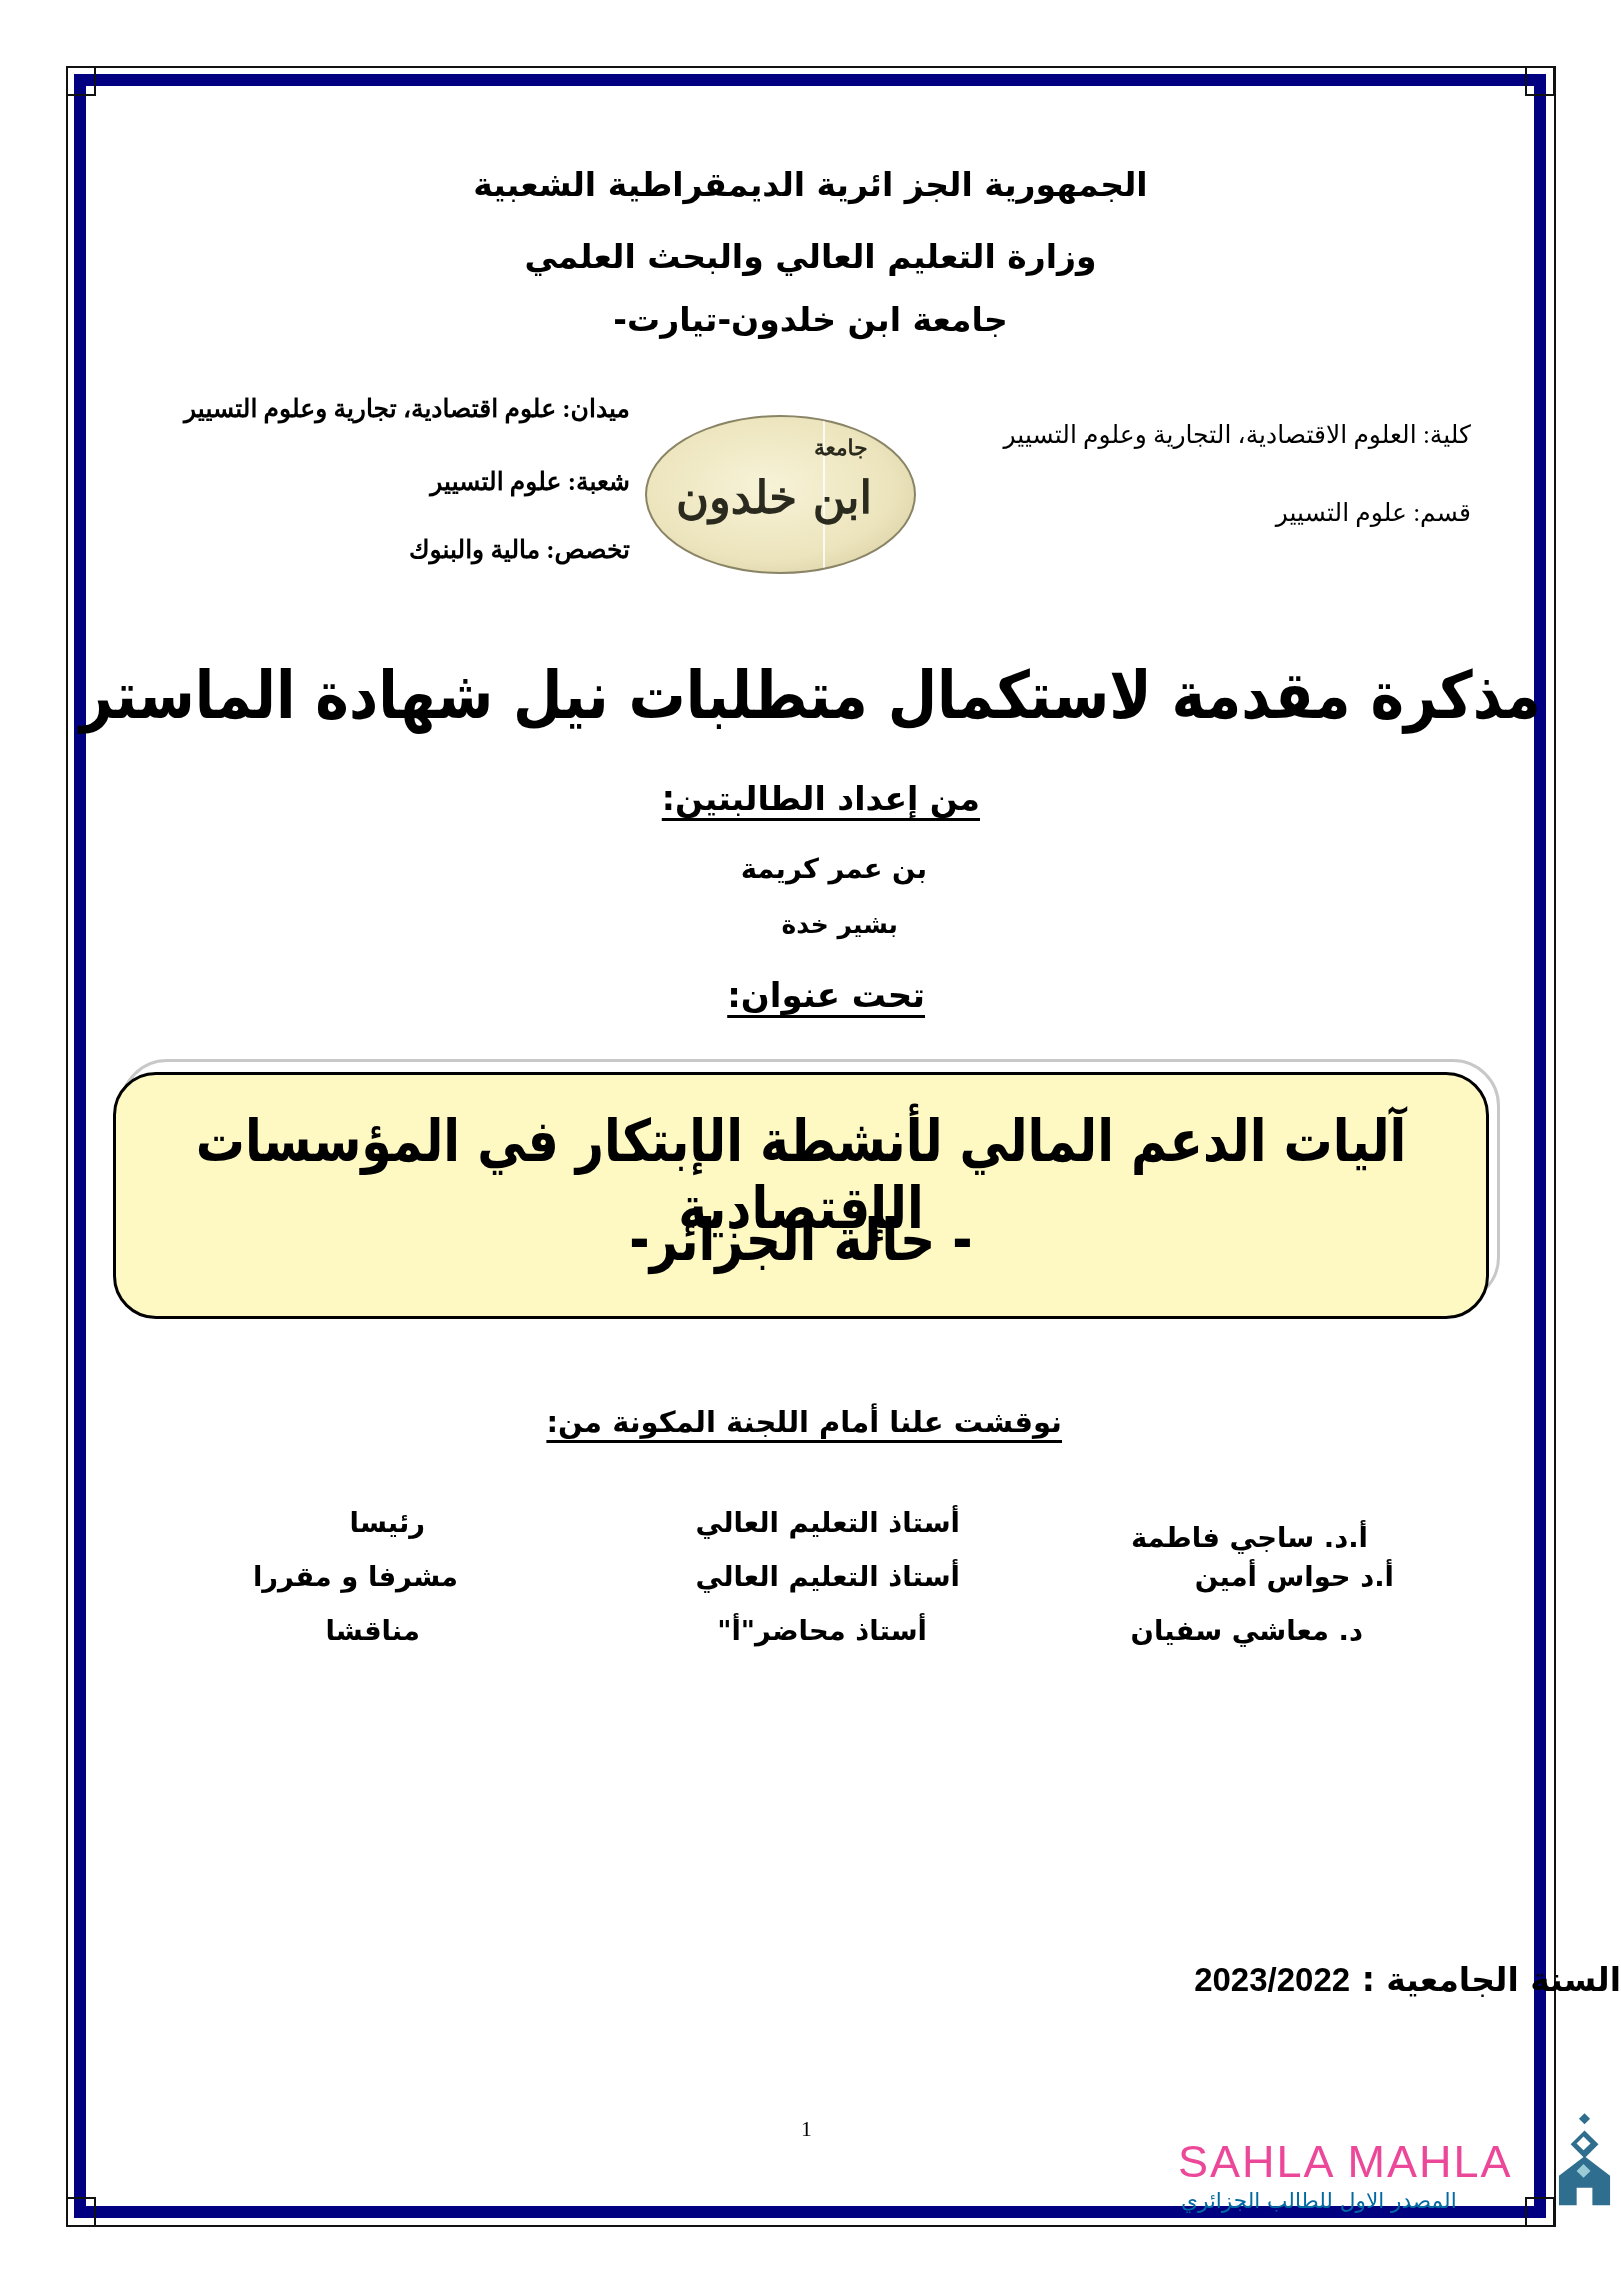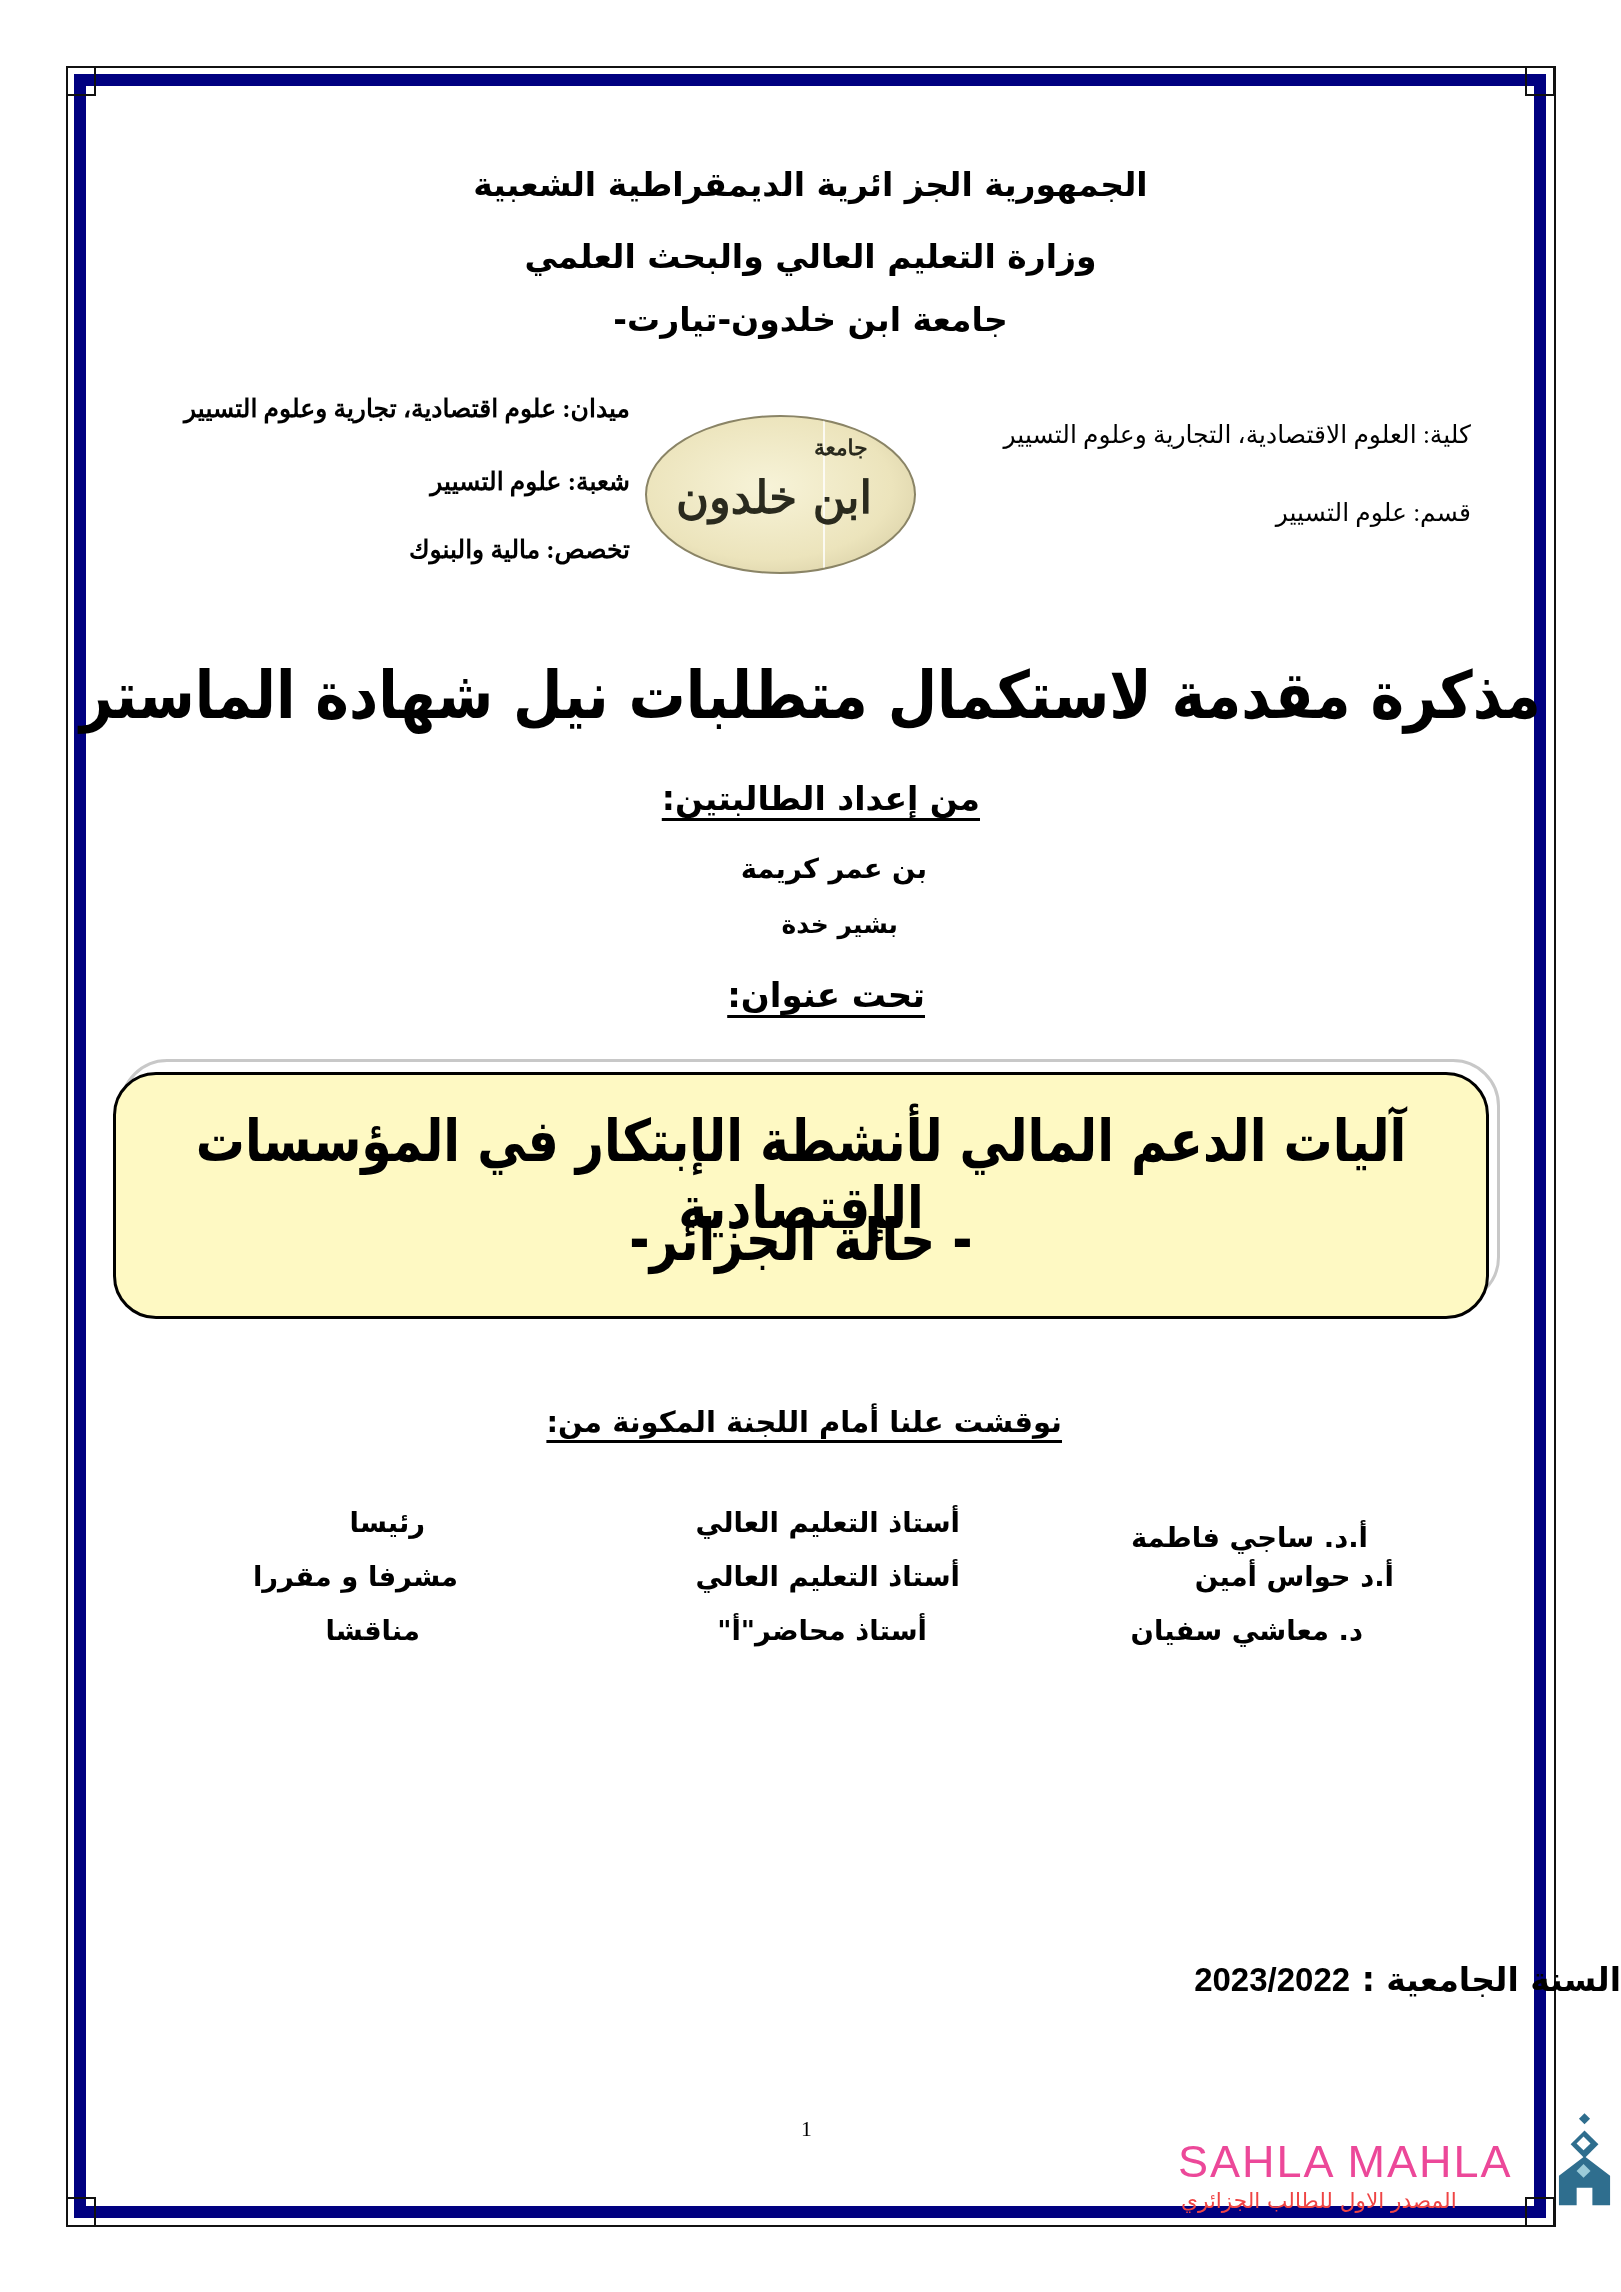--- a/index.html
+++ b/index.html
@@ -26,21 +26,21 @@
   .title-box-shadow { position:absolute; left:120px; top:1059px; width:1380px; height:245px;
                       border:3.9px solid #c8c8c8; border-radius:47px; box-sizing:border-box; }
   .title-box { position:absolute; left:113px; top:1072px; width:1376px; height:247px; background:#fef9c3;
                border:3.9px solid #000; border-radius:43px; box-sizing:border-box; }
   .thesis-title { position:absolute; left:0; width:100%; text-align:center; direction:rtl;
                   font-weight:bold; font-size:49px; letter-spacing:-1px; transform:scaleY(1.18); }
   .committee-row { position:absolute; left:0; width:1621px; height:49px; font-weight:bold; font-size:27.4px; direction:rtl; }
   .committee-row span { position:absolute; white-space:nowrap; }
   .watermark-title { position:absolute; left:1178px; top:2136px; font-family:"Liberation Sans", sans-serif;
                      font-size:45px; color:#ec4899; letter-spacing:2px; white-space:nowrap; }
-  .watermark-sub { position:absolute; left:1181px; top:2188px; font-size:21.6px; color:#ef4444; direction:rtl; white-space:nowrap; }
+  .watermark-sub { position:absolute; left:1181px; top:2188px; font-size:21.6px; color:#0369a1; direction:rtl; white-space:nowrap; }
 </style>
 </head>
 <body>
 
 <div class="border-line"></div>
 <div class="border-navy"></div>
 <div class="corner" style="left:66px;top:66px;"></div>
 <div class="corner" style="left:1525px;top:66px;"></div>
 <div class="corner" style="left:66px;top:2197px;"></div>
 <div class="corner" style="left:1525px;top:2197px;"></div>

